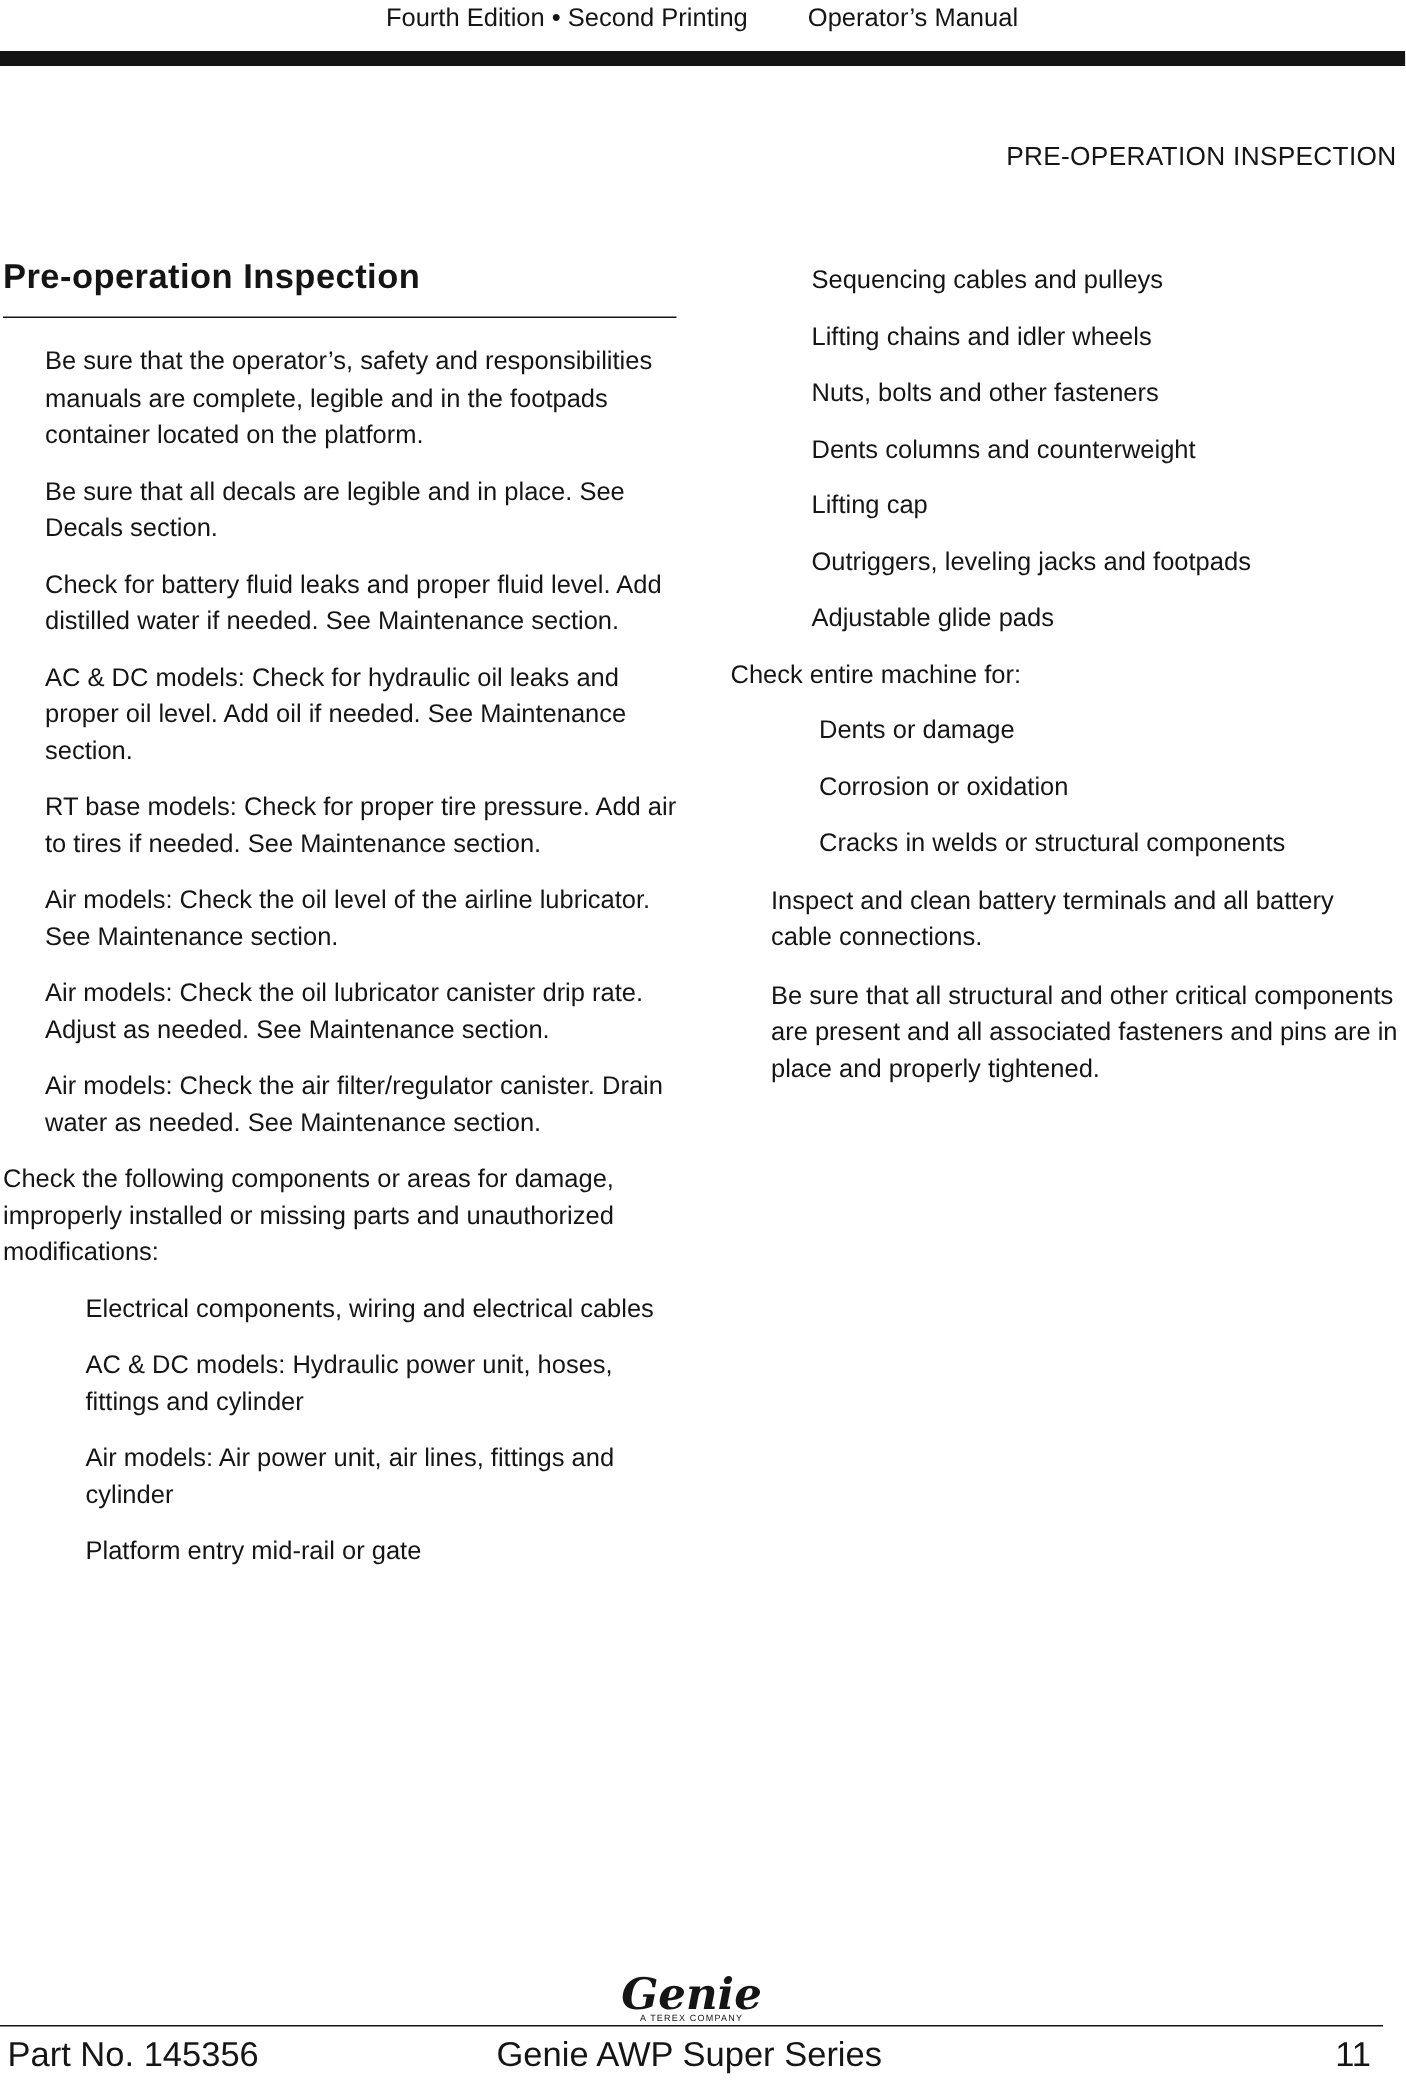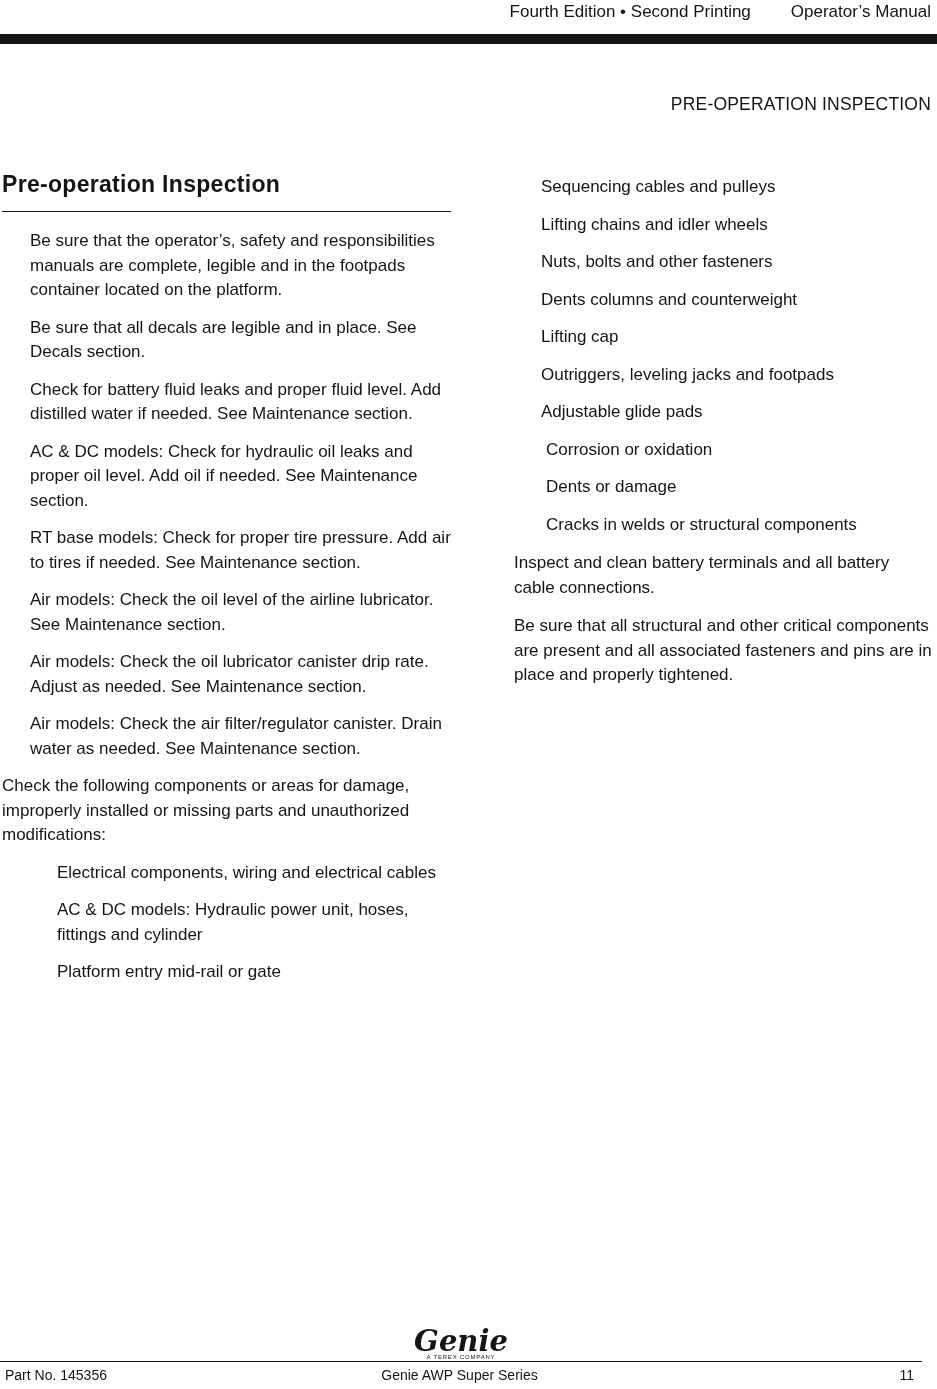--- a/index.html
+++ b/index.html
@@ -9,21 +9,21 @@
     height: 1389px;
     position: relative;
     margin: 0 auto;
     background: #ffffff;
     color: #151515;
     font-family: "Liberation Sans", sans-serif;
     overflow: hidden;
   }
   .page-header {
     display: flex;
-    justify-content: flex-end;
+    justify-content: center;
     padding: 2px 6px 0 5px;
     font-size: 17px;
     line-height: 20px;
     gap: 40px;
   }
   .header-rule {
     height: 10px;
     background: #141414;
     margin-top: 12px;
   }
@@ -80,21 +80,21 @@
     font-size: 6px;
     letter-spacing: 0.8px;
     line-height: 7px;
   }
   .footer-rule { border-top: 1.5px solid #151515; }
   .footer-row {
     display: grid;
     grid-template-columns: 1fr auto 1fr;
     align-items: baseline;
     padding: 5px 8px 6px 5px;
-    font-size: 14px;
+    font-size: 23px;
   }
   .footer-row .fr-left  { text-align: left; }
   .footer-row .fr-center{ text-align: center; }
   .footer-row .fr-right { text-align: right; }
 </style>
 </head>
 <body>
 
 <div class="page">
 
@@ -119,35 +119,37 @@
       <p class="para">AC &amp; DC models: Check for hydraulic oil leaks and proper oil level. Add oil if needed. See Maintenance section.</p>
       <p class="para">RT base models: Check for proper tire pressure. Add air to tires if needed. See Maintenance section.</p>
       <p class="para">Air models: Check the oil level of the airline lubricator. See Maintenance section.</p>
       <p class="para">Air models: Check the oil lubricator canister drip rate. Adjust as needed. See Maintenance section.</p>
       <p class="para">Air models: Check the air filter/regulator canister. Drain water as needed. See Maintenance section.</p>
 
       <p class="intro">Check the following components or areas for damage, improperly installed or missing parts and unauthorized modifications:</p>
 
       <p class="check-item">Electrical components, wiring and electrical cables</p>
       <p class="check-item">AC &amp; DC models: Hydraulic power unit, hoses, fittings and  cylinder</p>
+      <p class="check-item">Air models: Air power unit, air lines, fittings and cylinder</p>
       <p class="check-item">Platform entry mid-rail or gate</p>
     </section>
 
     <section class="col-right">
       <p class="check-item">Sequencing cables and pulleys</p>
       <p class="check-item">Lifting chains and idler wheels</p>
       <p class="check-item">Nuts, bolts and other fasteners</p>
       <p class="check-item">Dents columns and counterweight</p>
       <p class="check-item">Lifting cap</p>
       <p class="check-item">Outriggers, leveling jacks and footpads</p>
       <p class="check-item">Adjustable glide pads</p>
 
+      <p class="intro">Check entire machine for:</p>
 
+      <p class="machine-item">Dents or damage</p>
       <p class="machine-item">Corrosion or oxidation</p>
-      <p class="machine-item">Dents or damage</p>
       <p class="machine-item">Cracks in welds or structural components</p>
 
       <p class="para">Inspect and clean battery terminals and all battery cable connections.</p>
       <p class="para">Be sure that all structural and other critical components are present and all associated fasteners and pins are in place and properly tightened.</p>
     </section>
 
   </main>
 
   <footer class="page-footer">
     <div class="logo-wrap">

